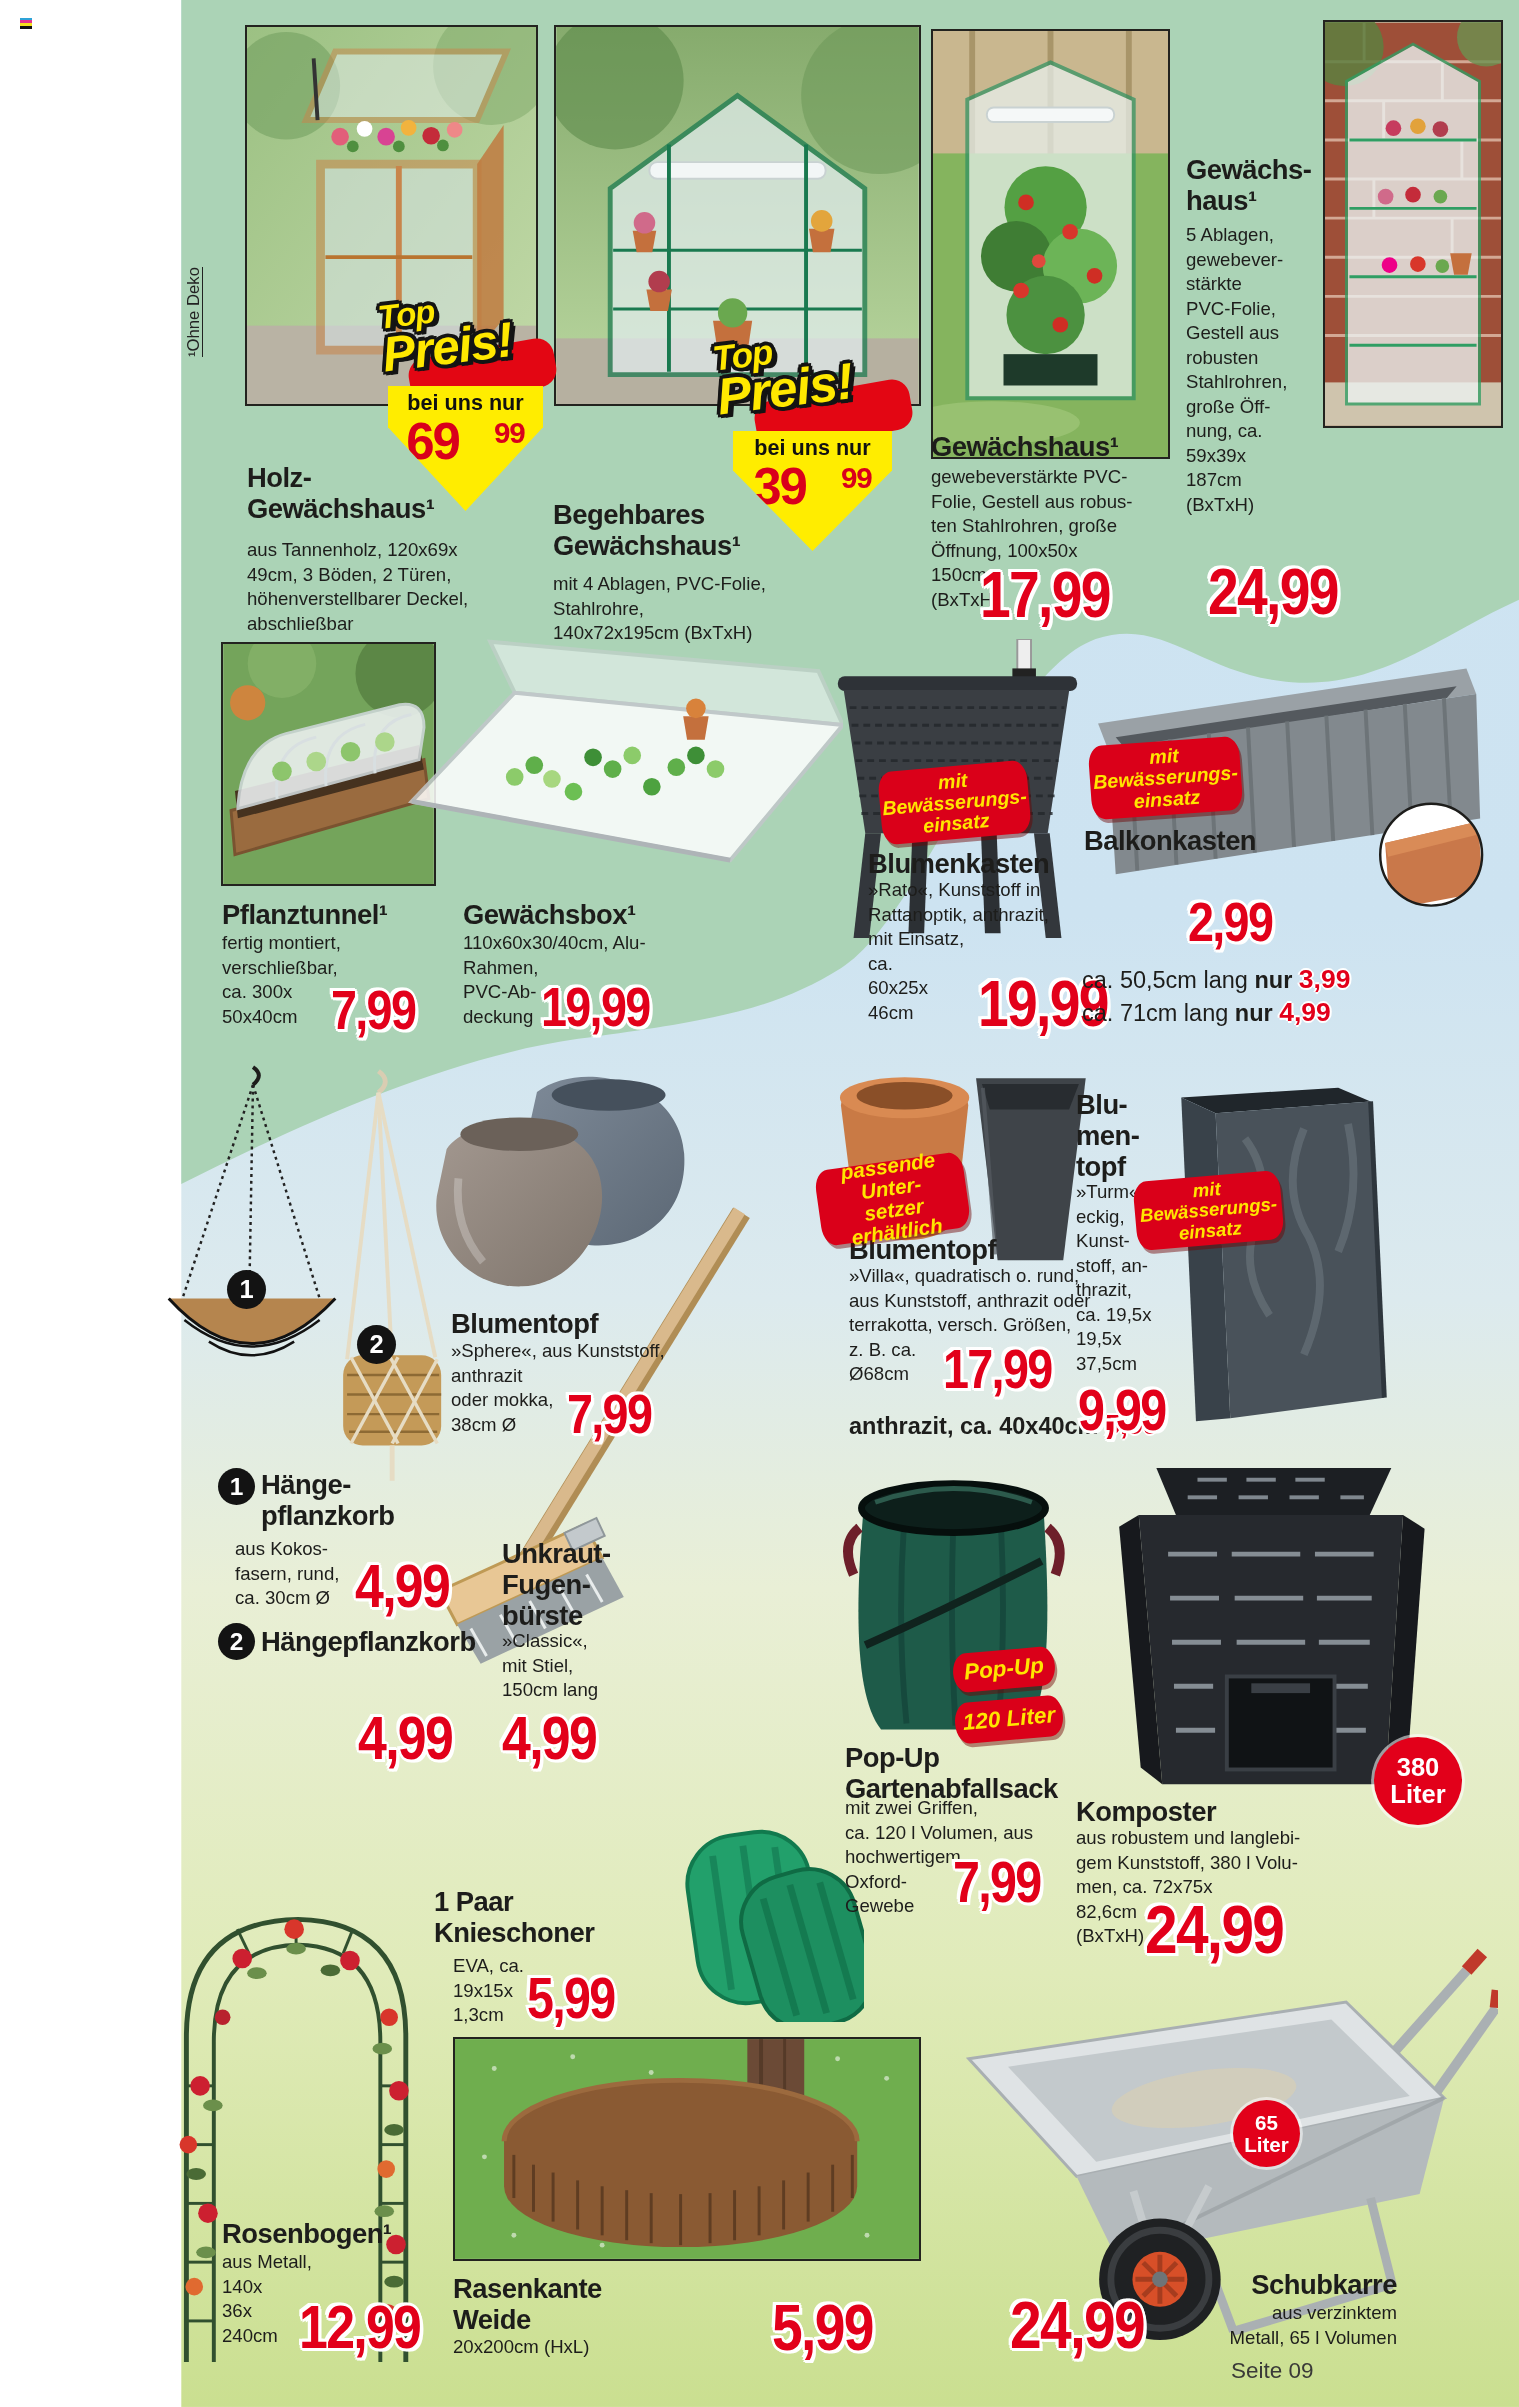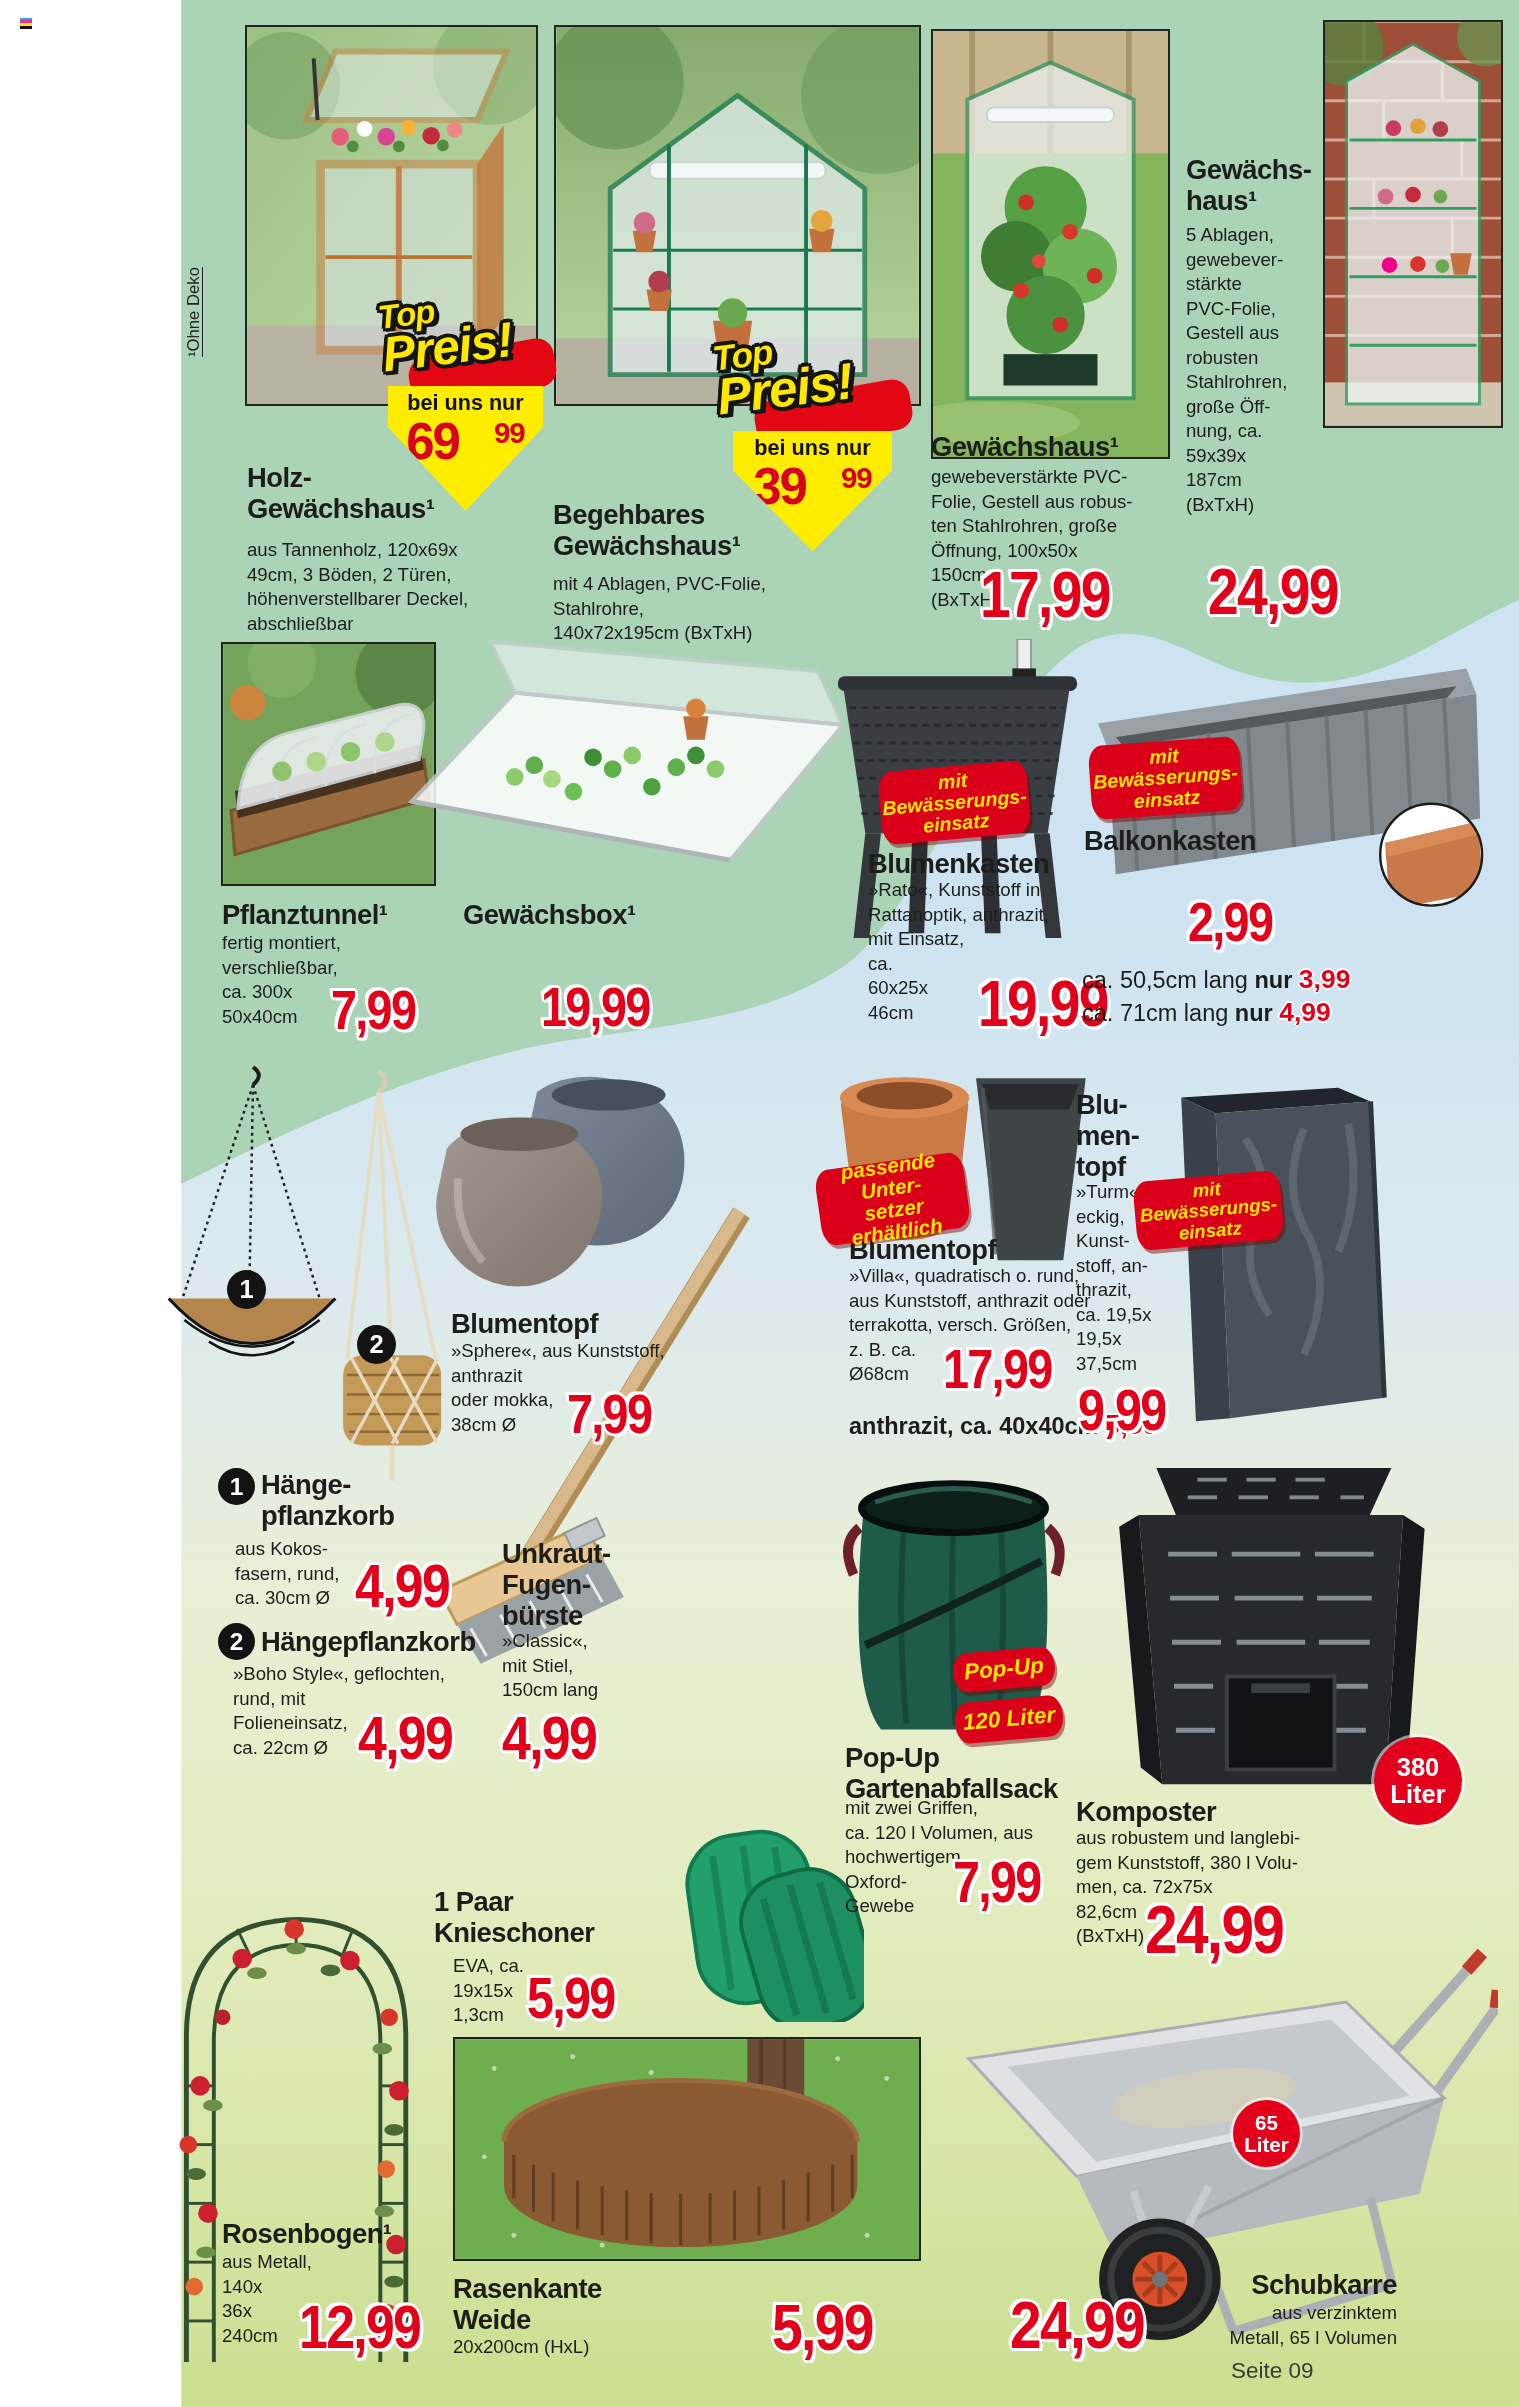--- a/index.html
+++ b/index.html
@@ -675,20 +675,24 @@
   <div class="prc p66" style="left:1208px;top:554px">24,99</div>
 
   <div class="ttl" style="left:222px;top:900px">Pflanztunnel¹</div>
   <div class="dsc" style="left:222px;top:931px;width:191px">fertig montiert,
 verschließbar,
 ca. 300x
 50x40cm</div>
   <div class="prc p56" style="left:331px;top:978px">7,99</div>
 
   <div class="ttl" style="left:463px;top:900px">Gewächsbox¹</div>
+  <div class="dsc" style="left:463px;top:931px;width:230px">110x60x30/40cm, Alu-
+Rahmen,
+PVC-Ab-
+deckung</div>
   <div class="prc p56" style="left:541px;top:975px">19,99</div>
 
   <div class="ttl" style="left:868px;top:849px">Blumenkasten</div>
   <div class="dsc" style="left:868px;top:878px;width:225px">»Rato«, Kunststoff in
 Rattanoptik, anthrazit,
 mit Einsatz,
 ca.
 60x25x
 46cm</div>
   <div class="prc p66" style="left:978px;top:966px">19,99</div>
@@ -736,24 +740,20 @@
   <div class="num" style="left:218px;top:1468px;width:37px;height:37px;font-size:24.5px">1</div>
   <div class="ttl" style="left:261px;top:1470px">Hänge-
 pflanzkorb</div>
   <div class="dsc" style="left:235px;top:1537px;width:147px">aus Kokos-
 fasern, rund,
 ca. 30cm Ø</div>
   <div class="prc p62" style="left:355px;top:1551px">4,99</div>
 
   <div class="num" style="left:218px;top:1623px;width:37px;height:37px;font-size:24.5px">2</div>
   <div class="ttl" style="left:261px;top:1627px">Hängepflanzkorb</div>
-  <div class="dsc" style="left:233px;top:1662px;width:255px">»Boho Style«, geflochten,
-rund, mit
-Folieneinsatz,
-ca. 22cm Ø</div>
   <div class="prc p62" style="left:358px;top:1703px">4,99</div>
 
   <div class="ttl" style="left:502px;top:1539px">Unkraut-
 Fugen-
 bürste</div>
   <div class="dsc" style="left:502px;top:1629px;width:162px">»Classic«,
 mit Stiel,
 150cm lang</div>
   <div class="prc p62" style="left:502px;top:1703px">4,99</div>
 

